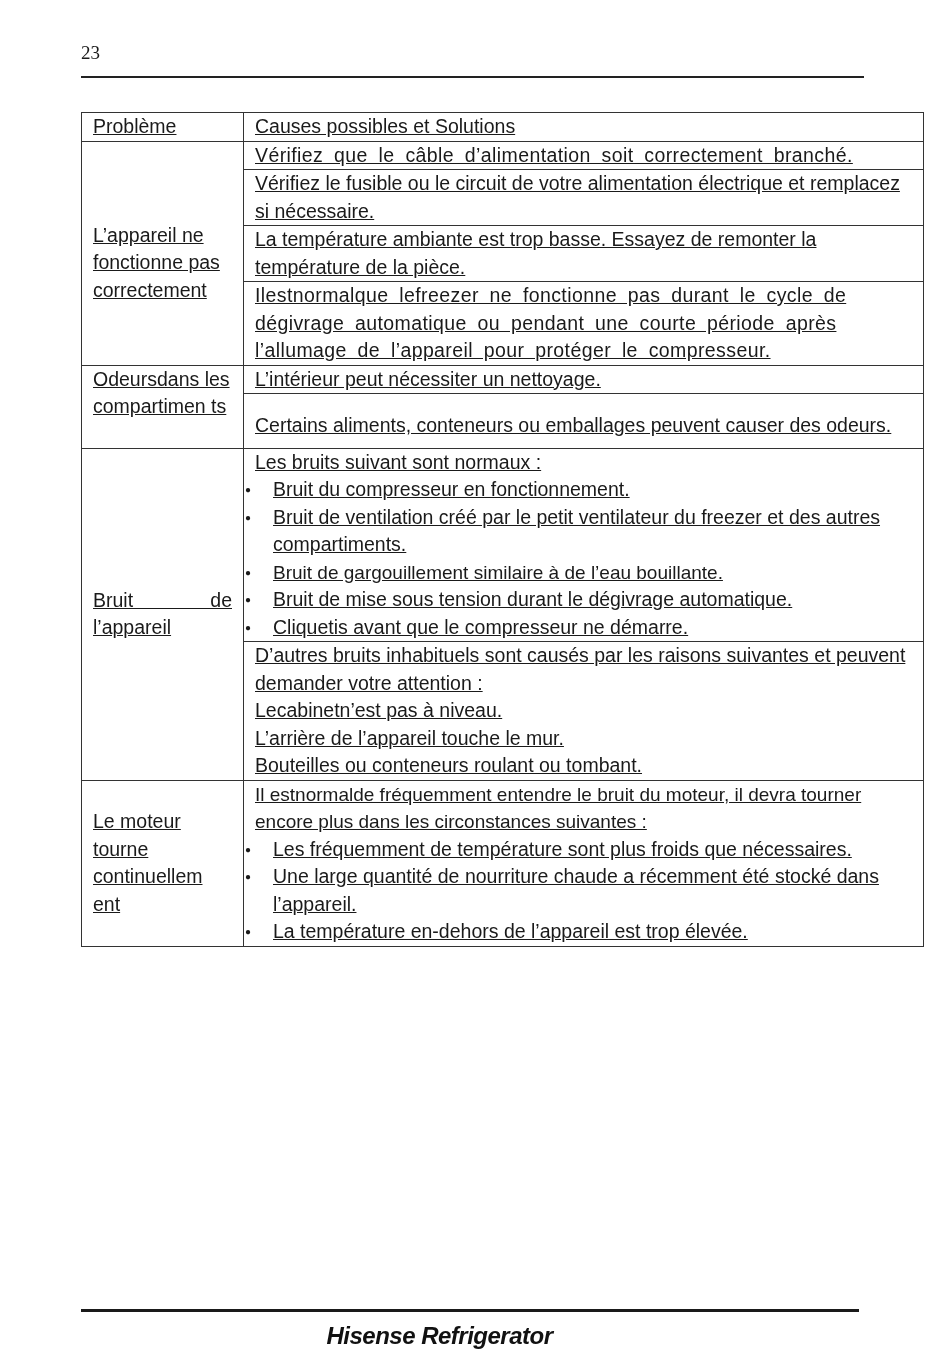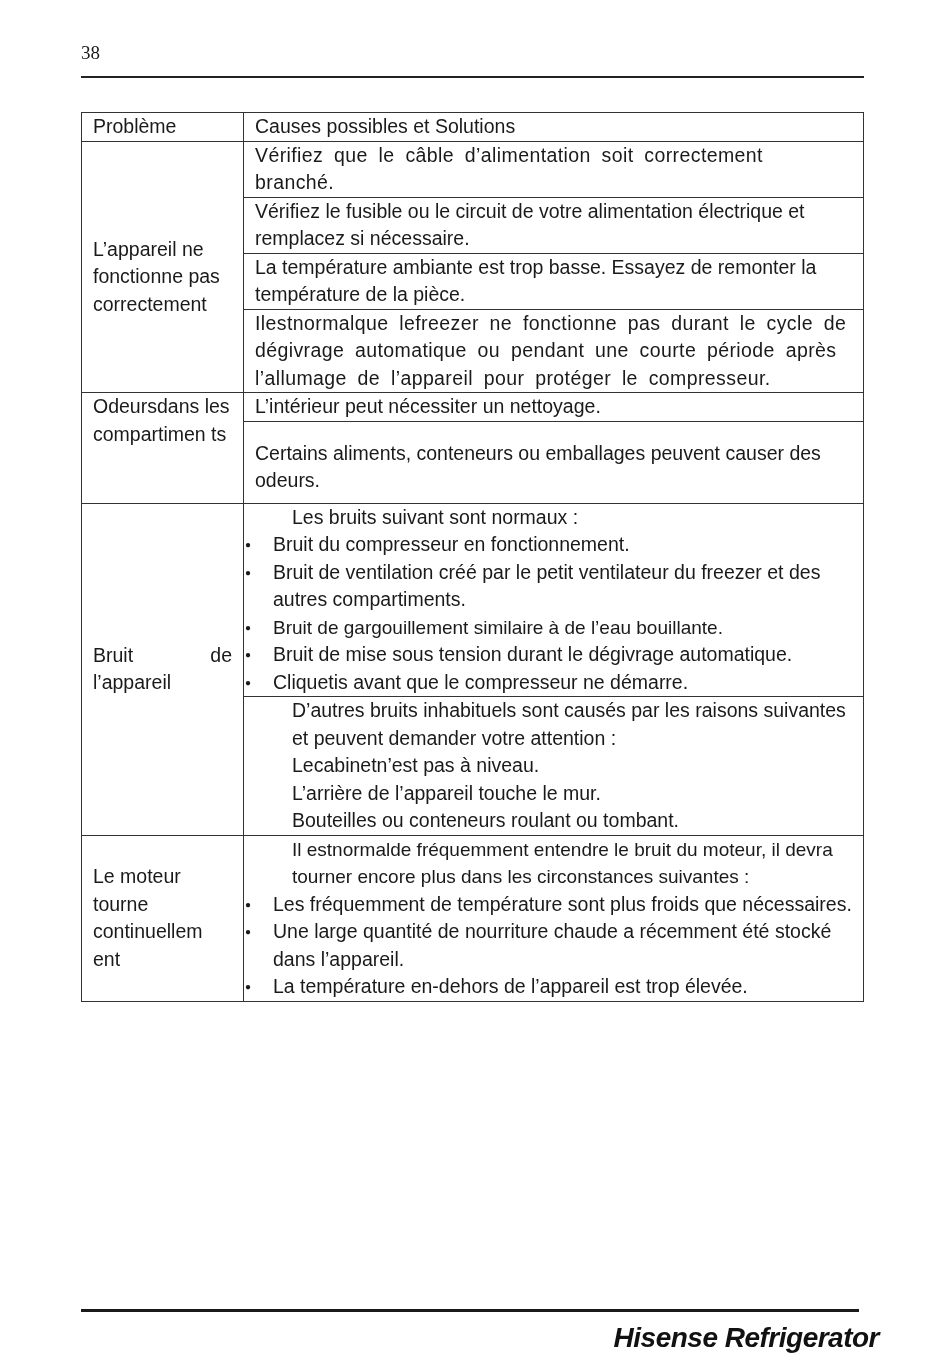--- a/index.html
+++ b/index.html
@@ -1,38 +1,38 @@
 <!DOCTYPE html>
 <html><head>
   <meta charset="utf-8">
   <style>
     html, body { margin: 0; padding: 0; background: #ffffff; }
     body { width: 950px; height: 1362px; position: relative; overflow: hidden; color: #1a1a1a; }
     .page-number { position: absolute; left: 81px; top: 42px; font-family: "Liberation Serif", serif; font-size: 19px; }
     .top-rule { position: absolute; left: 81px; top: 76px; width: 783px; height: 2px; background: #222; }
-    table.trouble { position: absolute; left: 81px; top: 112px; width: 783px; border-collapse: collapse; table-layout: fixed;
-      font-family: "Liberation Sans", sans-serif; font-size: 19.5px; line-height: 27.5px; }
+    table.trouble { position: absolute; left: 81px; top: 112px; width: 843px; border-collapse: collapse; table-layout: fixed;
+      font-family: "Liberation Sans", sans-serif; font-size: 19.5px; line-height: 27.5px; text-decoration: underline; }
     table.trouble td, table.trouble th { border: 1.3px solid #333; vertical-align: top; padding: 0 11px; font-weight: normal; text-align: left; }
     table.trouble col.c1 { width: 162px; }
     .prob { text-align: justify; text-align-last: left; }
     .prob-mid { vertical-align: middle !important; }
     .sol-justify { text-align: justify; text-align-last: left; }
     .sol-justify.wide { letter-spacing: 0.4px; word-spacing: 5px; }
     .bullet { display: block; position: relative; padding-left: 30px; margin-left: -12px; }
     .bullet::before { content: "\25CF"; position: absolute; left: 2px; top: 0; font-size: 10px; }
-    .line { display: block; margin-left: 37px; }
+    .line { display: block; }
     .small { font-size: 19px; }
     .bottom-rule { position: absolute; left: 81px; top: 1309px; width: 778px; height: 3px; background: #1a1a1a; }
-    .brand { position: absolute; left: 0; width: 879px; top: 1322px; text-align: right;
-      font-family: "Liberation Sans", sans-serif; font-weight: bold; font-style: italic; font-size: 28px; letter-spacing: -0.5px; color: #111; }
+    .brand { position: absolute; left: 0; width: 879px; top: 1322px; text-align: center;
+      font-family: "Liberation Sans", sans-serif; font-weight: bold; font-style: italic; font-size: 24px; letter-spacing: -0.5px; color: #111; }
   </style>
 </head>
 <body>
 
-<div class="page-number">38</div>
+<div class="page-number">23</div>
 <div class="top-rule"></div>
 
 <table class="trouble">
   <colgroup>
       <col class="c1">
       <col>
     </colgroup>
   <tbody>
       <tr>
     <th>Problème</th>

